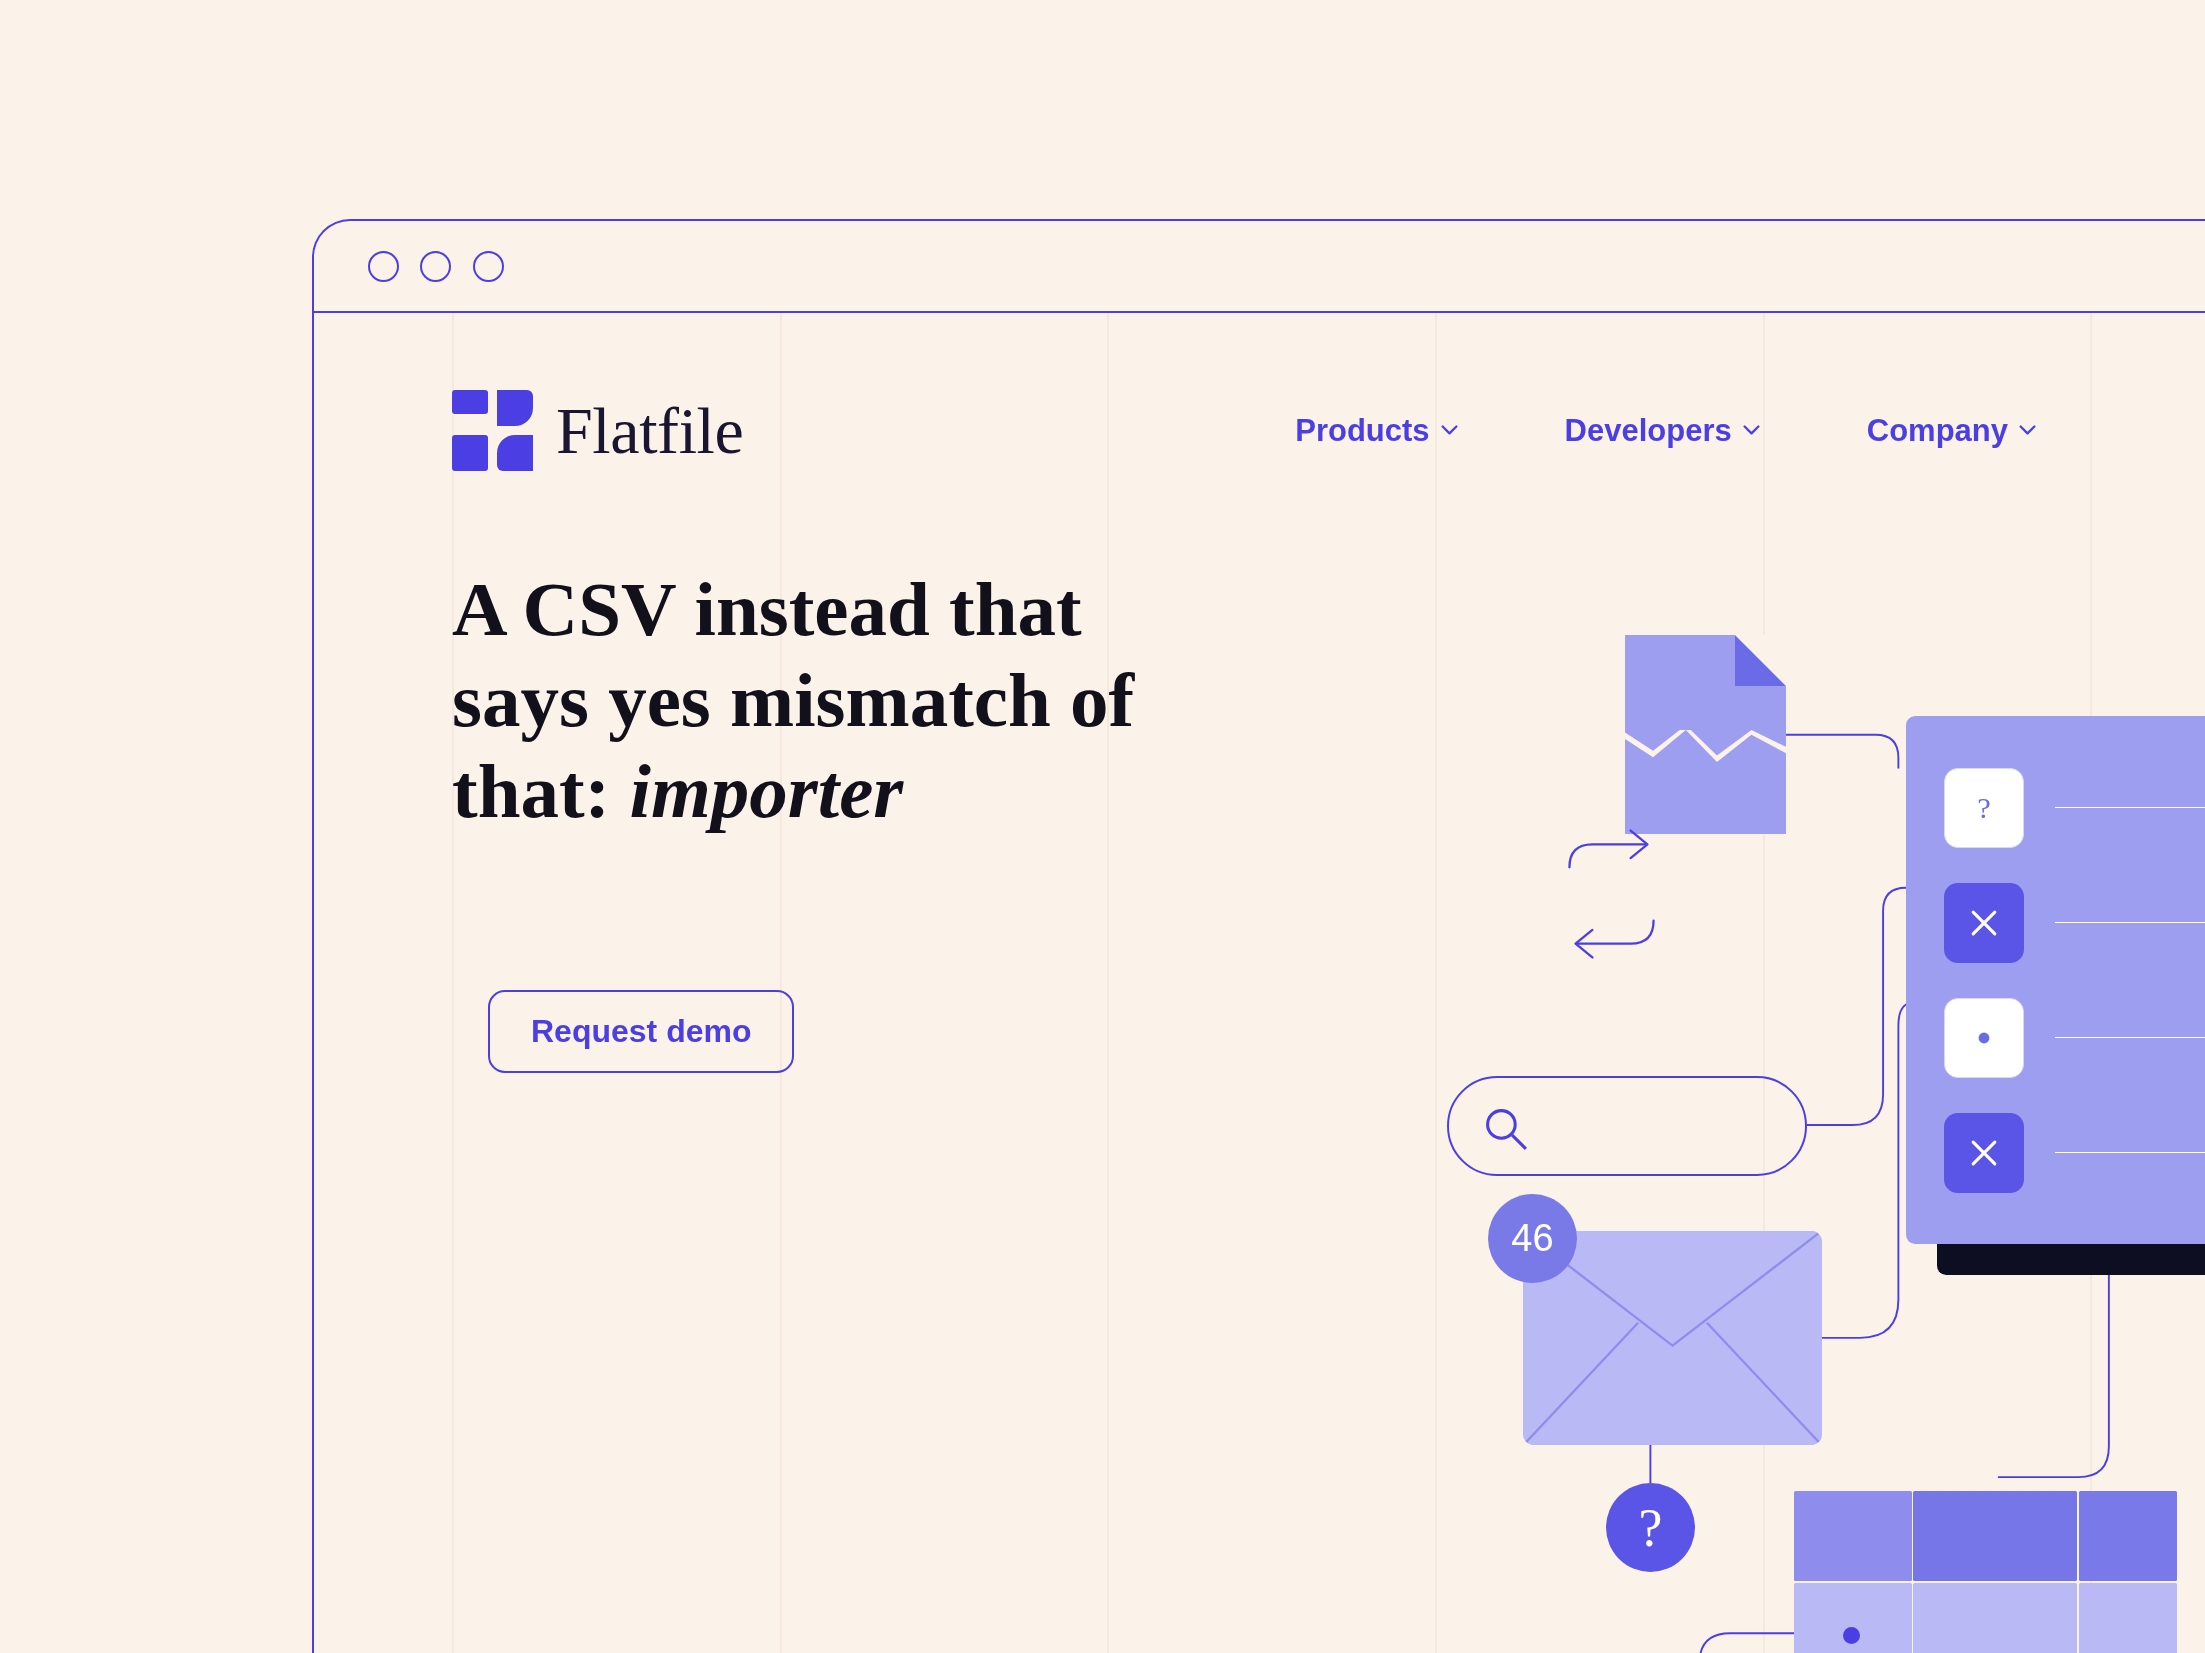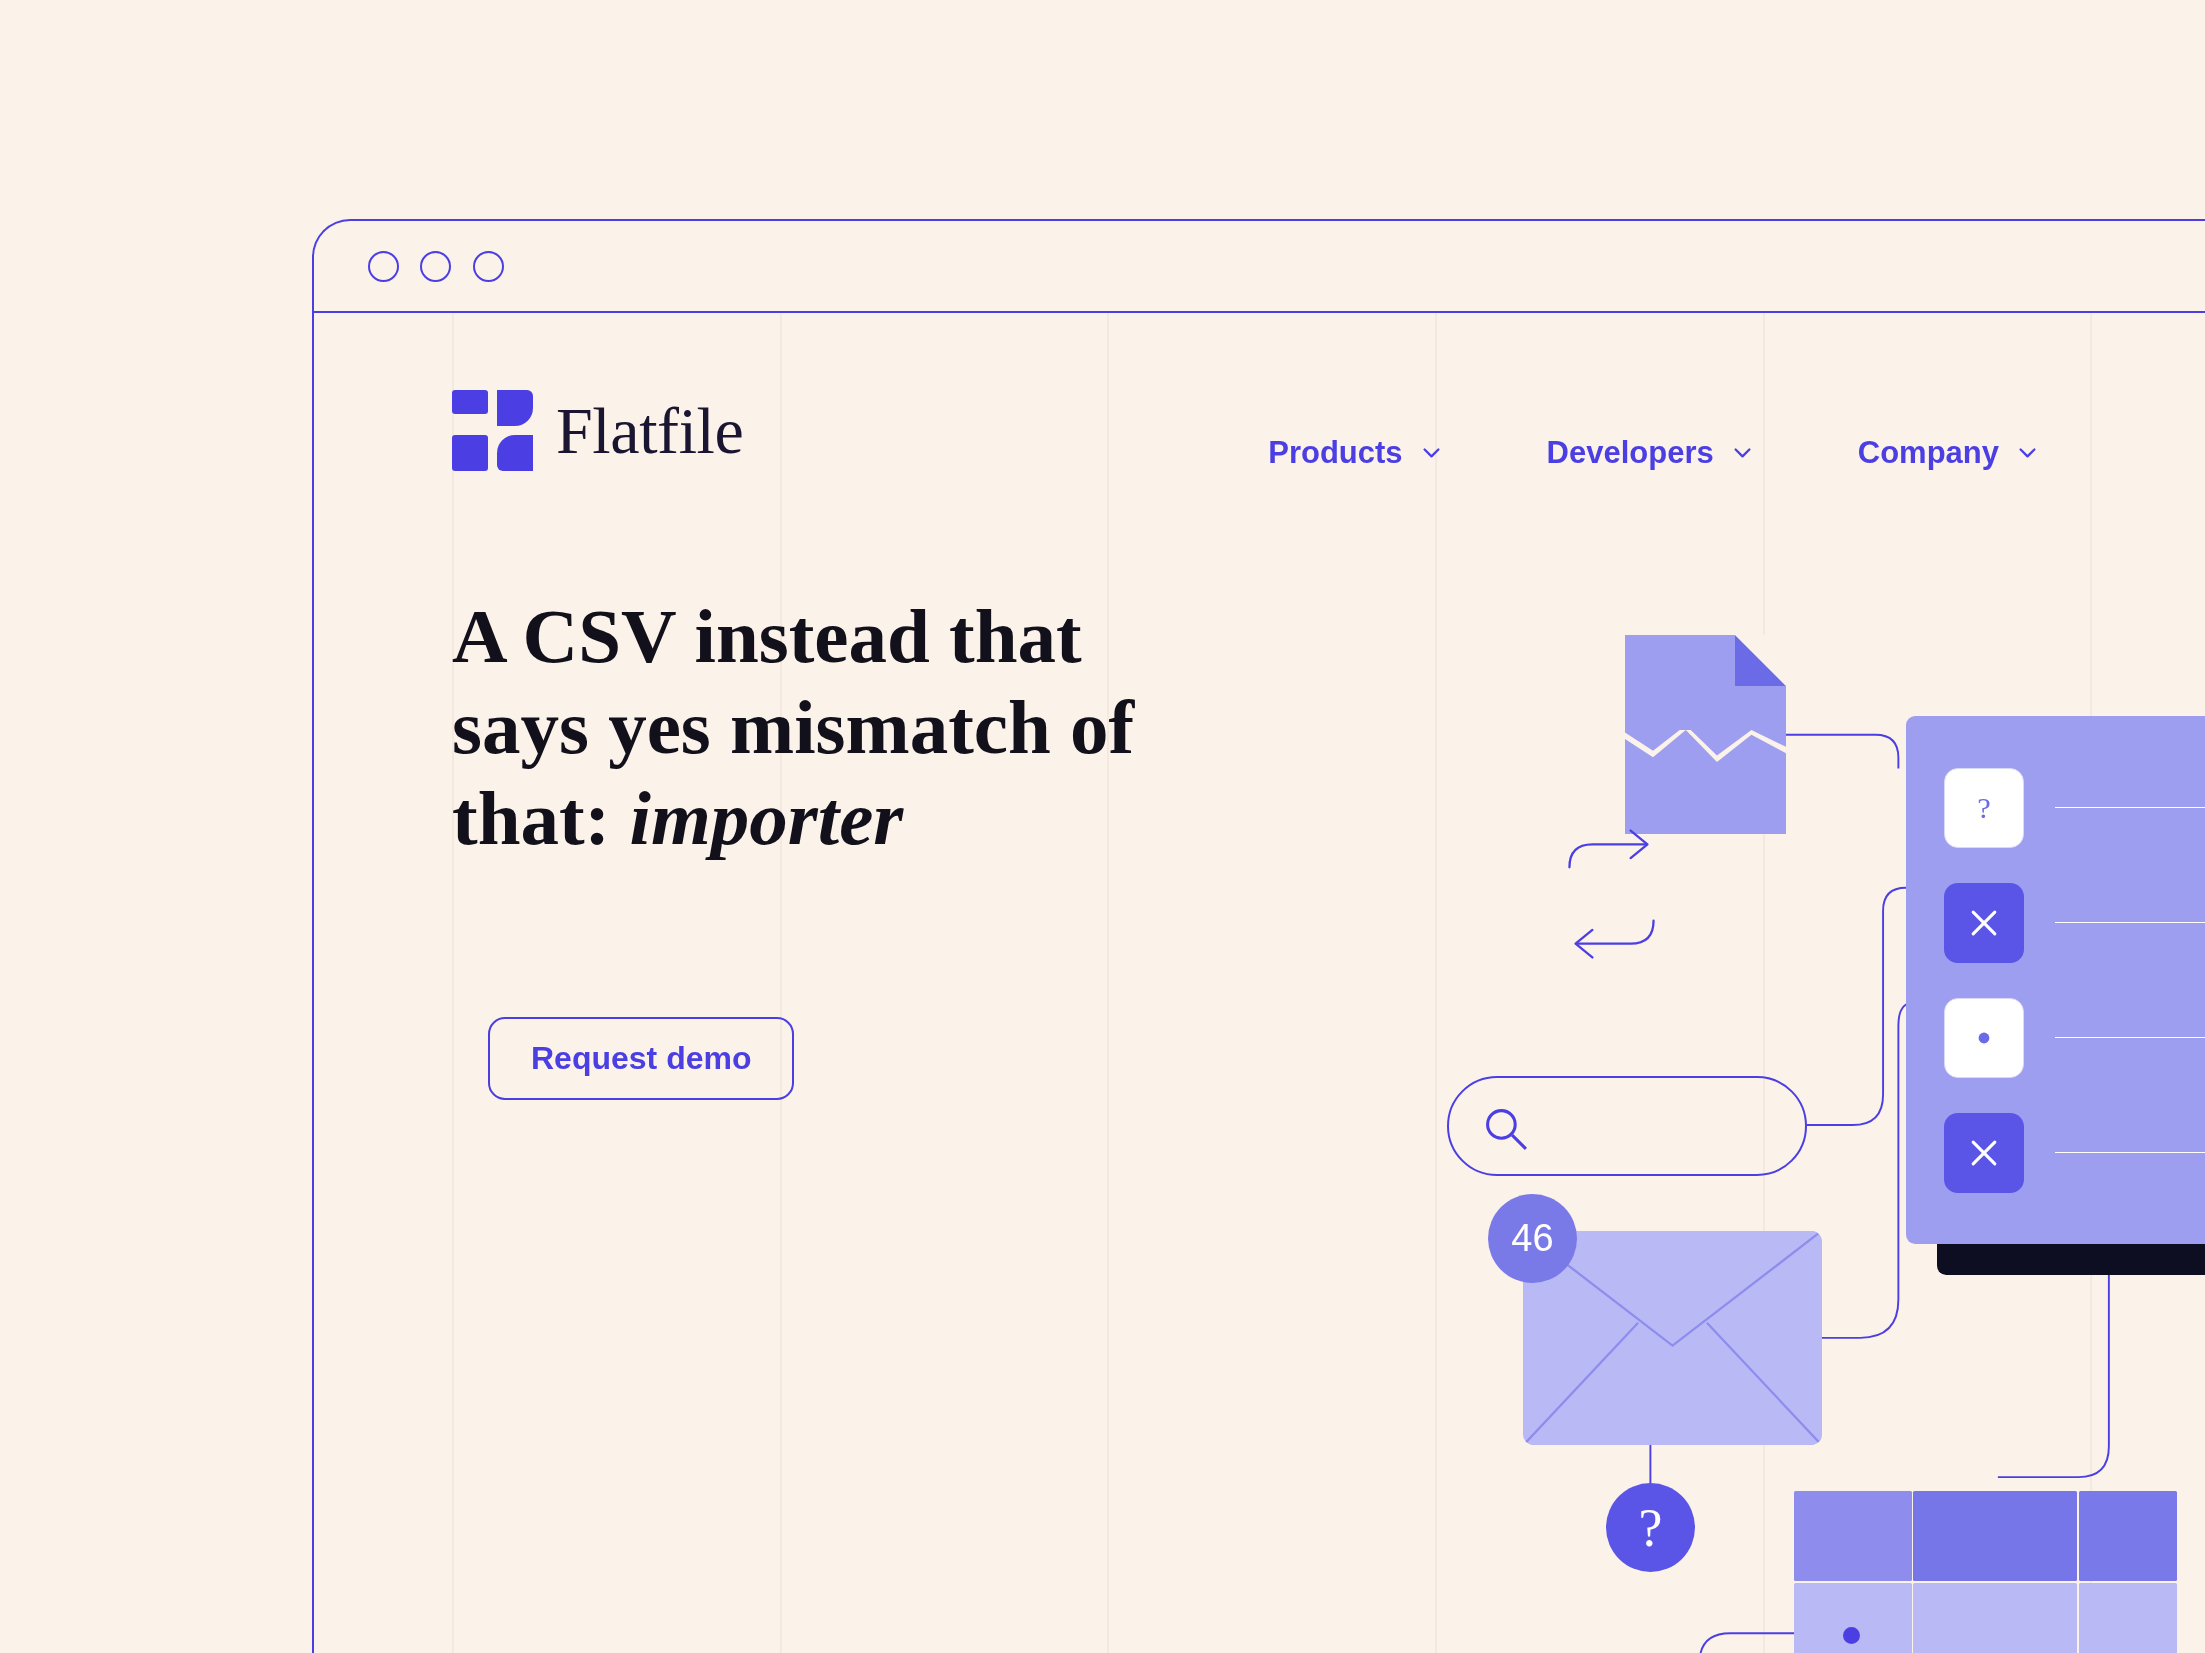--- a/index.html
+++ b/index.html
@@ -63,23 +63,23 @@
   
   .content {
     position: relative;
     padding: 77px 138px 0 138px;
     height: calc(100% - 92px);
   }
 
   
   .header-row {
     display: flex;
-    align-items: flex-end;
+    align-items: center;
     justify-content: space-between;
-    margin-bottom: 120px;
+    margin-bottom: 93px;
   }
   .brand {
     display: flex;
     align-items: center;
     gap: 23px;
   }
   .brand-mark svg { display: block; }
   .brand-name {
     font-size: 66px;
     font-weight: 400;
@@ -88,21 +88,21 @@
     font-family: Georgia, serif;
   }
   .nav {
     display: flex;
     gap: 107px;
     margin-right: 31px;
   }
   .nav-item {
     display: flex;
     align-items: center;
-    gap: 20px;
+    gap: 11px;
     color: #4B3FE4;
     font-family: -apple-system, BlinkMacSystemFont, 'Segoe UI', sans-serif;
     font-weight: 600;
     font-size: 31px;
     cursor: pointer;
   }
   .chev {
     width: 17px; height: 10.7px;
   }
   .hero {

